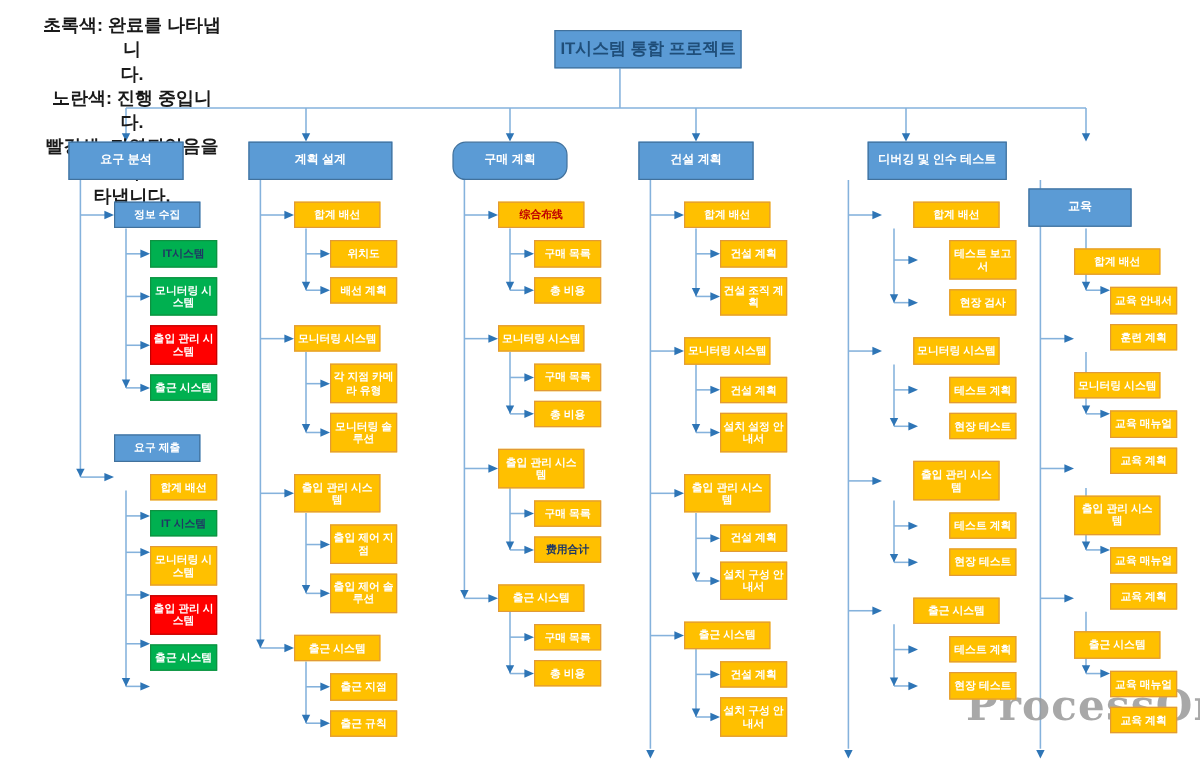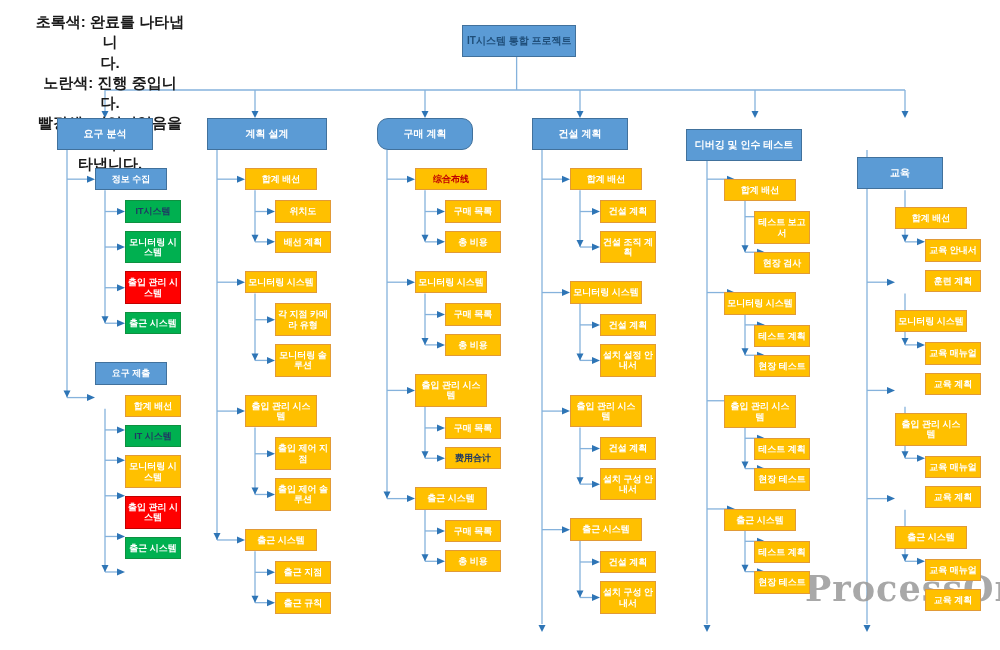--- a/index.html
+++ b/index.html
@@ -3,21 +3,21 @@
 <meta charset="utf-8">
 <style>
   html,body{margin:0;padding:0;background:#fff;}
   #canvas{position:relative;width:1000px;height:650px;background:#fff;overflow:hidden;
           font-family:"Liberation Sans",sans-serif;}
   #lines{position:absolute;left:0;top:0;z-index:0;pointer-events:none;}
   .legend{position:absolute;left:35px;top:12px;width:150px;z-index:2;
           font-size:15px;font-weight:700;color:#1a1a1a;text-align:center;line-height:1.35;}
   .title-box{position:absolute;left:462px;top:25px;min-width:100px;height:32px;z-index:2;
           background:var(--blue);border:1px solid #41719C;color:#1F4E79;font-weight:700;
-          font-size:10px;display:flex;align-items:center;justify-content:center;
+          font-size:14px;display:flex;align-items:center;justify-content:center;
           padding:0 4px;white-space:nowrap;box-sizing:border-box;}
   .col{position:absolute;width:160px;z-index:2;}
   .box{box-sizing:border-box;border:1px solid;text-align:center;font-weight:700;
        font-size:9px;line-height:1.15;padding:5px 2px;color:#fff;position:relative;z-index:2;
        word-break:break-all;}
   .header{height:32px;display:flex;align-items:center;justify-content:center;
        white-space:nowrap;font-size:10px;padding:0 2px;}
   .blue{background:var(--blue);border-color:#41719C;}
   .yellow{background:var(--yellow);border-color:#E19A37;}
   .green{background:var(--green);border-color:#0E9140;}
@@ -343,21 +343,21 @@
         <div class="box gbox yellow">출입 관리 시스템</div>
         <div class="box leaf yellow">건설 계획</div>
         <div class="box leaf yellow">설치 구성 안내서</div>
       </div>
       <div class="group">
         <div class="box gbox yellow">출근 시스템</div>
         <div class="box leaf yellow">건설 계획</div>
         <div class="box leaf yellow">설치 구성 안내서</div>
       </div>
     </div>
-    <div class="col" style="left: 686px; top: 118px; margin-top: 11px;">
+    <div class="col" style="left: 723px; top: 118px;">
       <div class="box header blue" style="width: 116px;">디버깅 및 인수 테스트</div>
       <div class="group">
         <div class="box gbox yellow">합계 배선</div>
         <div class="box leaf yellow">테스트 보고서</div>
         <div class="box leaf yellow">현장 검사</div>
       </div>
       <div class="group">
         <div class="box gbox yellow">모니터링 시스템</div>
         <div class="box leaf yellow">테스트 계획</div>
         <div class="box leaf yellow">현장 테스트</div>

